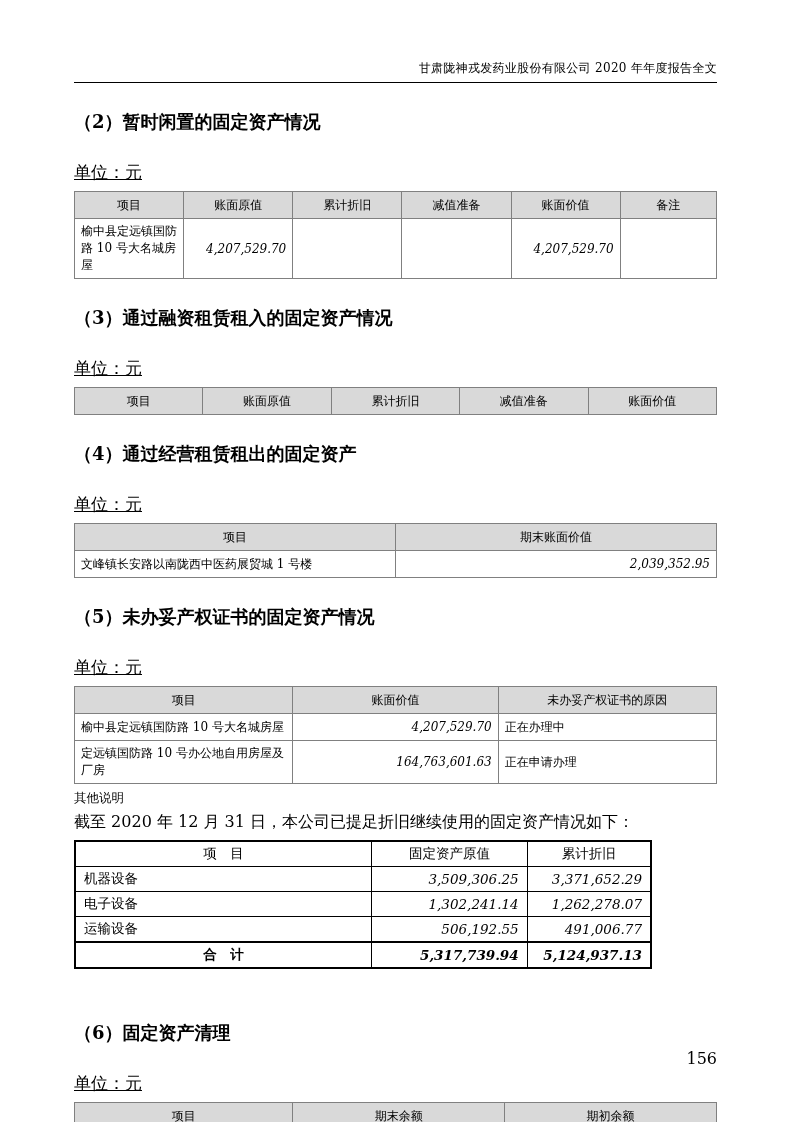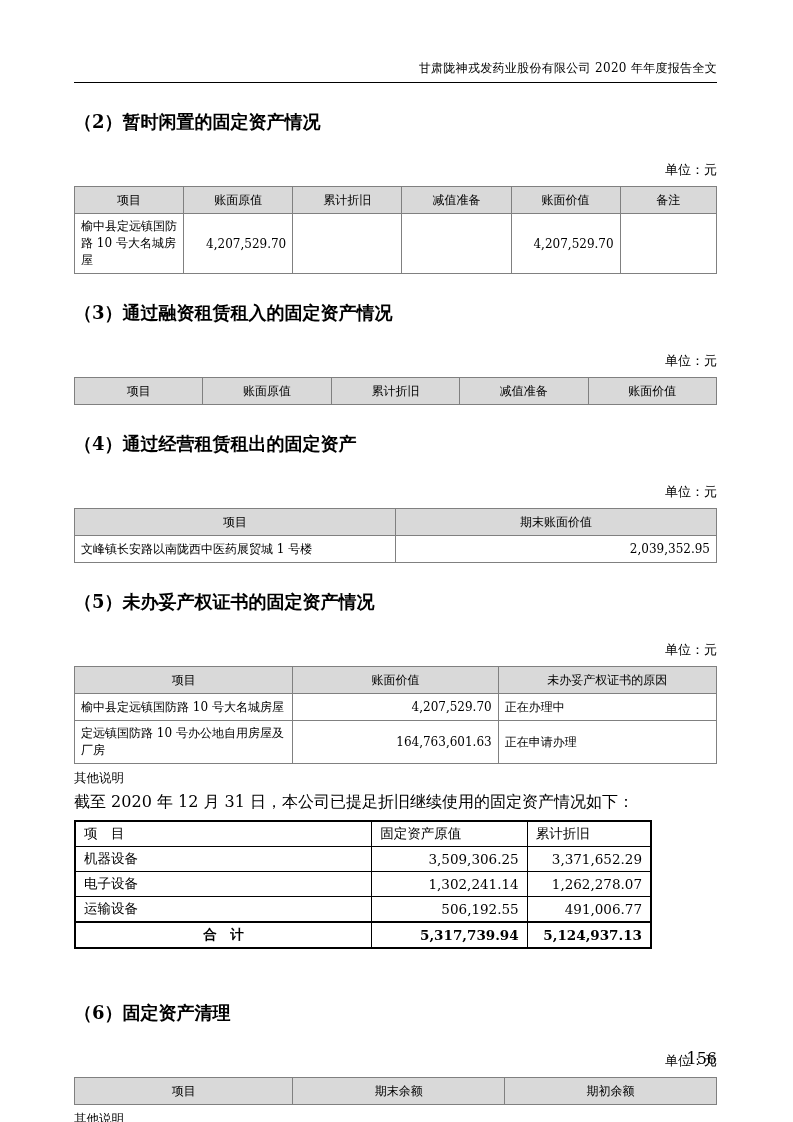--- a/index.html
+++ b/index.html
@@ -27,59 +27,59 @@
   }
   
   .sec-heading {
     font-size: 18px;
     font-weight: bold;
     margin-top: 27px;
   }
   .sec-heading.big-gap { margin-top: 52px; }
   
   .unit-row {
-    text-align: right;
-    font-size: 13px;
+    font-size: 17px;
     margin: 27px 0 7px 0;
+    text-decoration: underline;
   }
   
   table { border-collapse: collapse; width: 100%; table-layout: fixed; }
   .gray-table { font-size: 12px; padding-left: 14px; }
   .gray-table th, .gray-table td {
     border: 1px solid #808080;
     padding: 4px 6px;
     vertical-align: middle;
     word-break: break-all;
   }
   .gray-table th {
     background: #d9d9d9;
     font-weight: normal;
     text-align: center;
     height: 27px;
   }
   .gray-table td { height: 27px; }
   .cell-left  { text-align: left; }
-  .cell-right { text-align: right; }
+  .cell-right { text-align: right; font-style: italic; }
   .cell-center{ text-align: center; }
   
   .note-label { font-size: 12.5px; margin-top: 6px; }
   .note-para  { font-size: 16px; margin-top: 5px; margin-bottom: 7px; }
   
   .dep-table {
     width: 578px;
     font-size: 13.5px;
     border: 2px solid #000;
   }
   .dep-table th, .dep-table td {
     border: 1px solid #000;
     padding: 3px 8px;
     height: 24px;
     vertical-align: middle;
   }
-  .dep-table th { font-weight: normal; text-align: left; }
+  .dep-table th { font-weight: normal; text-align: center; }
   .dep-table .total-row td {
     font-weight: bold;
     border-top: 2px solid #000;
   }
   
   .page-number {
     position: absolute;
     right: 76px;
     bottom: 62px;
     font-size: 16px;

